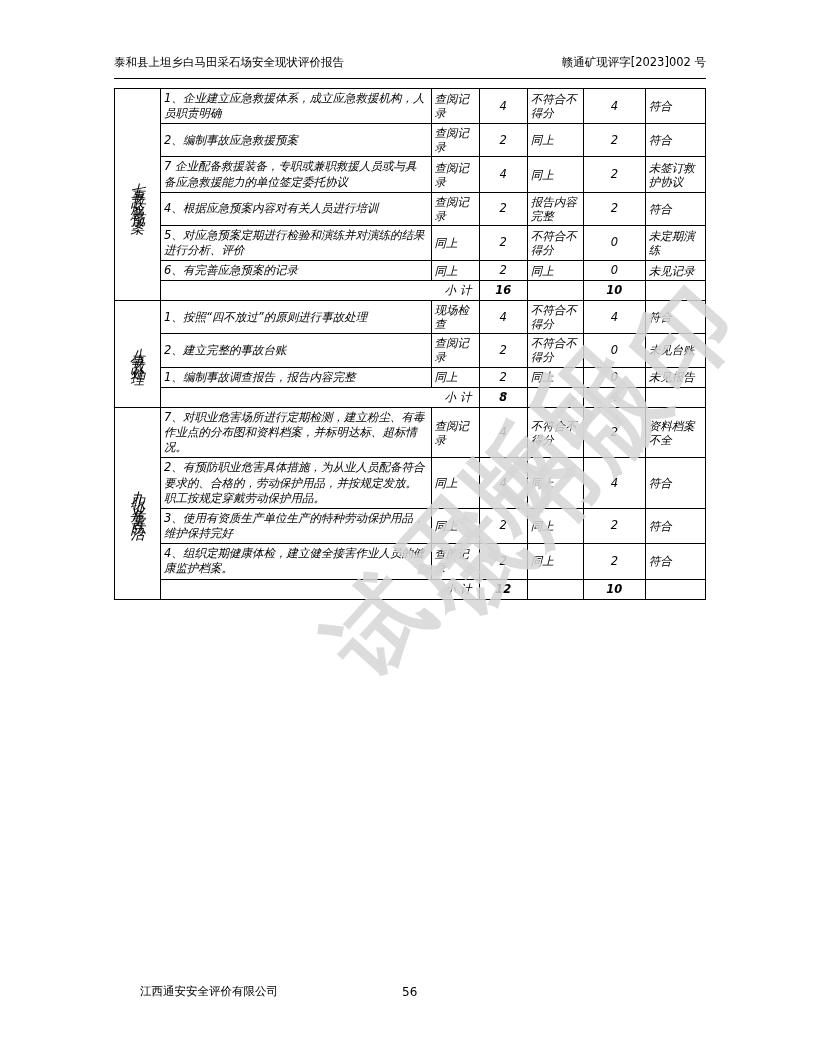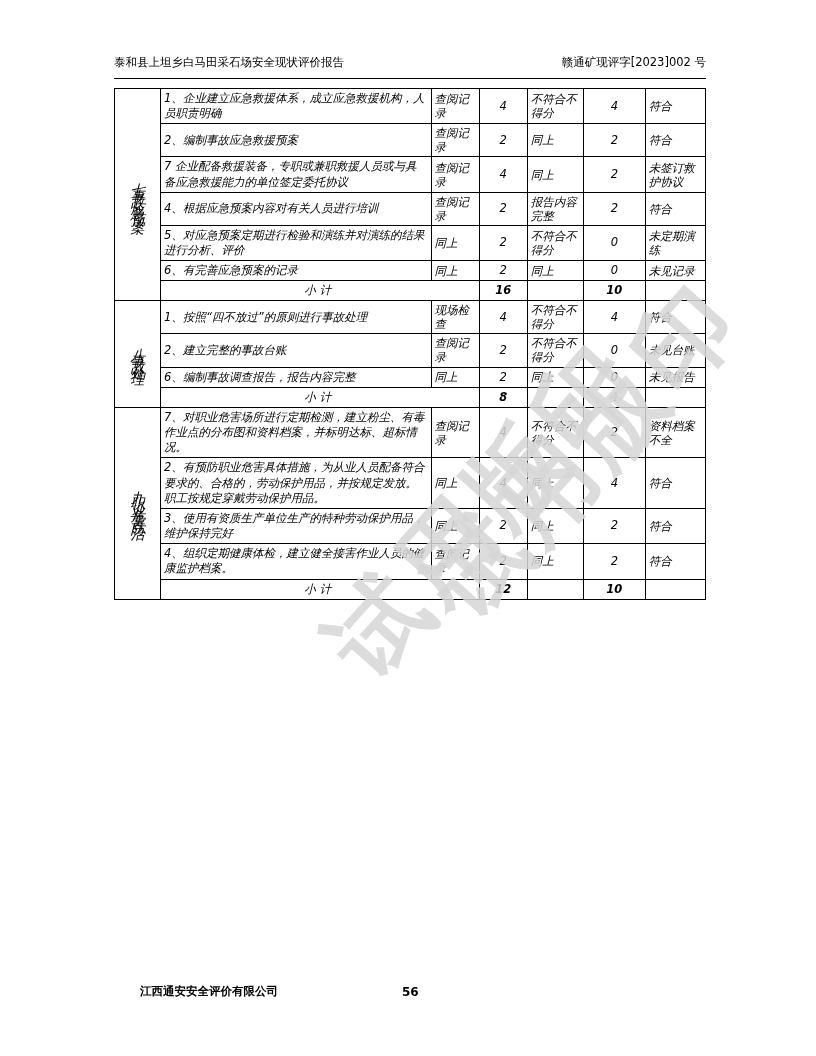--- a/index.html
+++ b/index.html
@@ -125,35 +125,34 @@
     padding-left: 6px;
     padding-right: 4px;
   }
   .ctr { text-align: center; }
   .stack {
     display: block;
     text-align: left;
     line-height: 1.22;
   }
   .subtotal-label {
-    text-align: center;
+    text-align: right;
     letter-spacing: 4px;
   }
   .bold { font-weight: bold; }
 
   
   .footer {
     position: absolute;
     left: 140px;
     top: 984px;
     width: 520px;
     font-size: 11.5px;
     display: flex;
     align-items: flex-end;
-    font-weight: bold;
   }
   .footer .org { }
   .footer .pg {
     position: absolute;
     left: 262px;
     top: 1px;
     font-size: 12px;
   }
 </style>
 </head>
@@ -299,21 +298,21 @@
             <td class="ctr">2</td>
             <td class="ctr">
               <span class="stack">不符合不得分</span>
             </td>
             <td class="ctr">0</td>
             <td class="ctr">
               <span class="stack">未见台账</span>
             </td>
           </tr>
           <tr>
-            <td class="item-cell">6、编制事故调查报告，报告内容完整</td>
+            <td class="item-cell">1、编制事故调查报告，报告内容完整</td>
             <td class="ctr">
               <span class="stack">同上</span>
             </td>
             <td class="ctr">2</td>
             <td class="ctr">
               <span class="stack">同上</span>
             </td>
             <td class="ctr">0</td>
             <td class="ctr">
               <span class="stack">未见报告</span>

